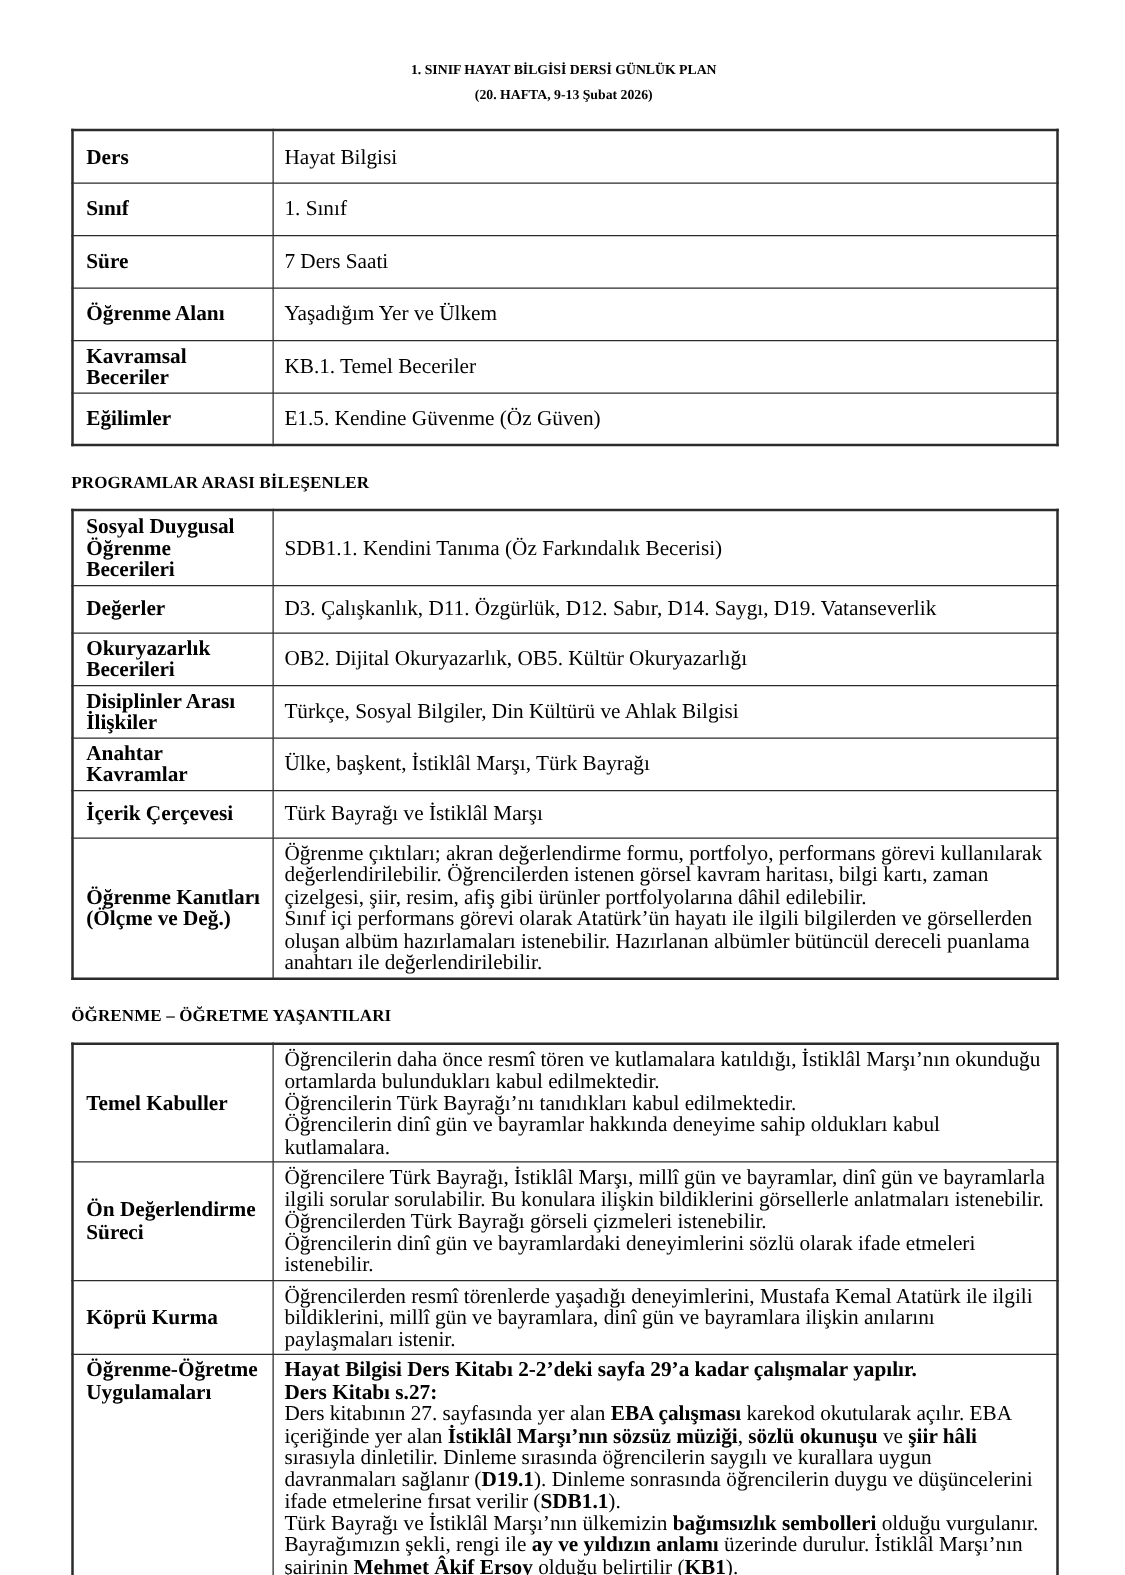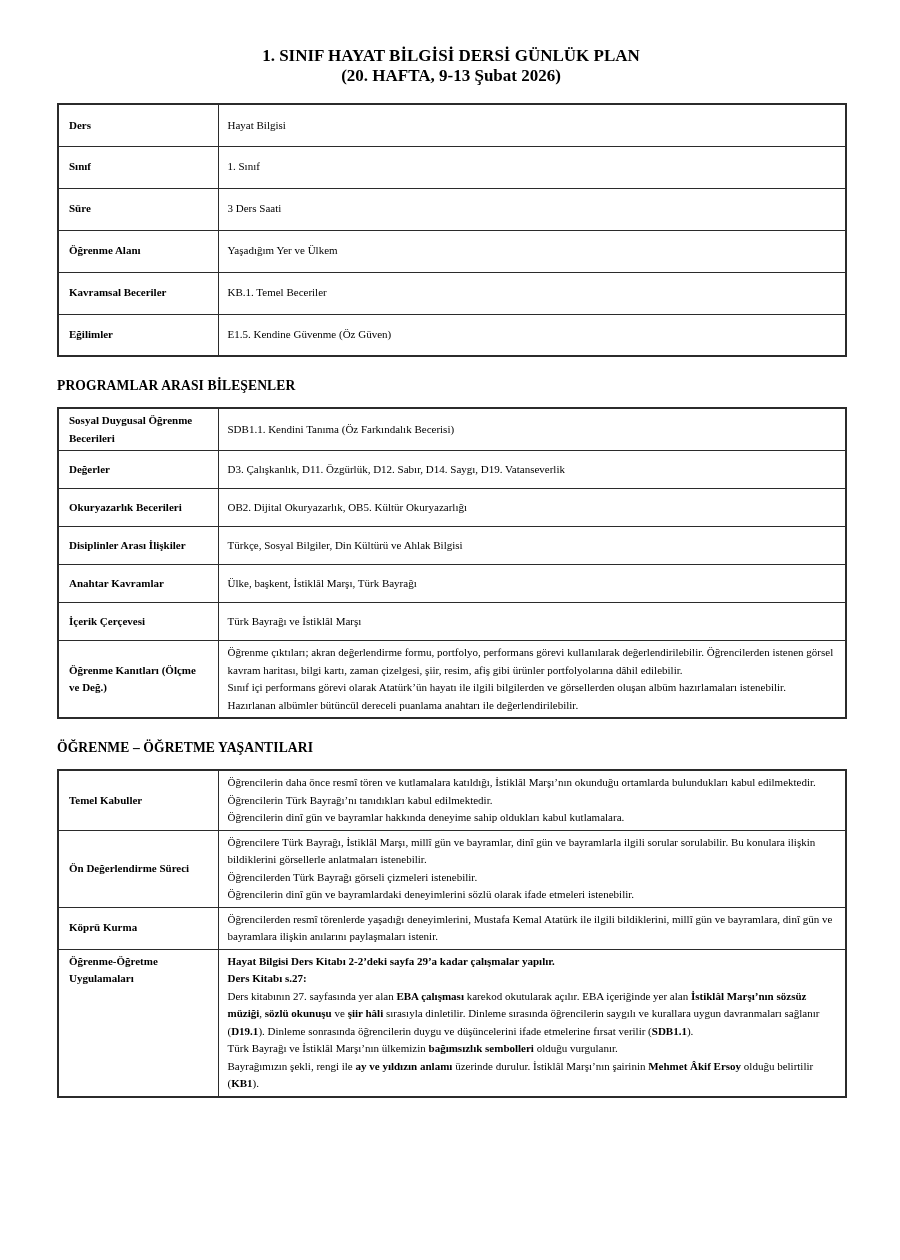--- a/index.html
+++ b/index.html
@@ -8,21 +8,21 @@
     background: #ffffff;
     color: #000000;
     font-family: "Liberation Serif", serif;
     overflow: hidden;
   }
   .doc { padding: 46px 55px 0 57px; }
 
   .title-block { text-align: center; margin: 0 0 17px 0; }
   .title-line {
     font-weight: bold;
-    font-size: 17px;
+    font-size: 11px;
     line-height: 20px;
     margin: 0;
   }
 
   h2.sec-heading {
     font-size: 13.6px;
     font-weight: bold;
     margin: 19px 0 13px 0;
     letter-spacing: 0.1px;
   }
@@ -32,21 +32,21 @@
     width: 788px;
     table-layout: fixed;
     border: 2px solid #2b2b2b;
   }
   table.plan + h2.sec-heading { margin-top: 21px; }
   col.c-label { width: 160px; }
   col.c-value { width: 628px; }
 
   td {
     border: 1.5px solid #2b2b2b;
-    font-size: 11px;
+    font-size: 17px;
     line-height: 17.5px;
     vertical-align: middle;
     word-wrap: break-word;
   }
   td.label { font-weight: bold; padding: 3px 9px 3px 10px; }
   td.value { padding: 3px 9px; }
   td.value .par { margin: 0; }
 
   .t1 tr { height: 42px; }
   .t2 tr { height: 38px; }
@@ -72,21 +72,21 @@
         <tr>
           <td class="label">Ders</td>
           <td class="value">Hayat Bilgisi</td>
         </tr>
         <tr>
           <td class="label">Sınıf</td>
           <td class="value">1. Sınıf</td>
         </tr>
         <tr>
           <td class="label">Süre</td>
-          <td class="value">3 Ders Saati</td>
+          <td class="value">7 Ders Saati</td>
         </tr>
         <tr>
           <td class="label">Öğrenme Alanı</td>
           <td class="value">Yaşadığım Yer ve Ülkem</td>
         </tr>
         <tr>
           <td class="label">Kavramsal Beceriler</td>
           <td class="value">KB.1. Temel Beceriler</td>
         </tr>
         <tr>

